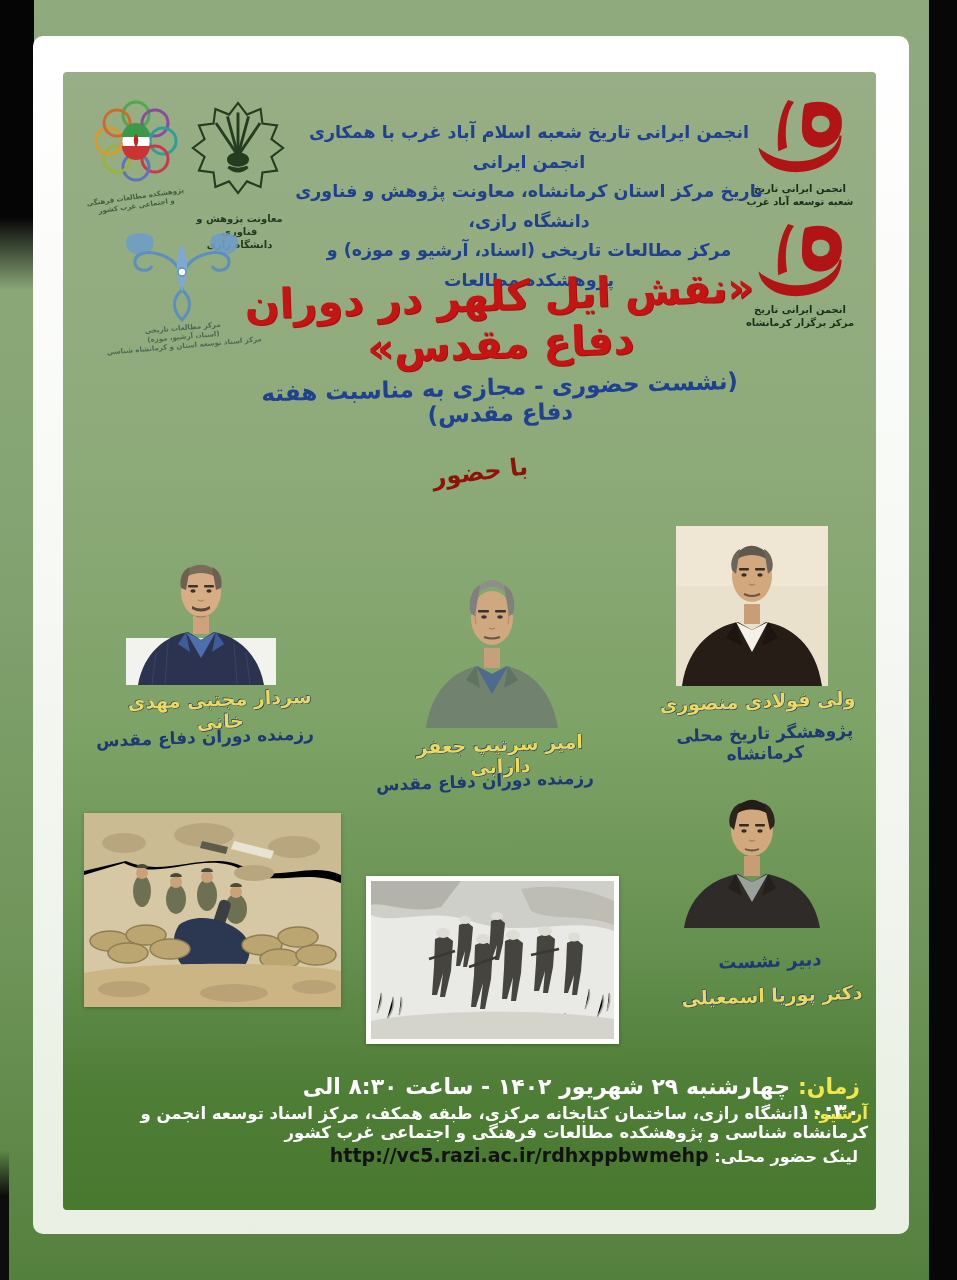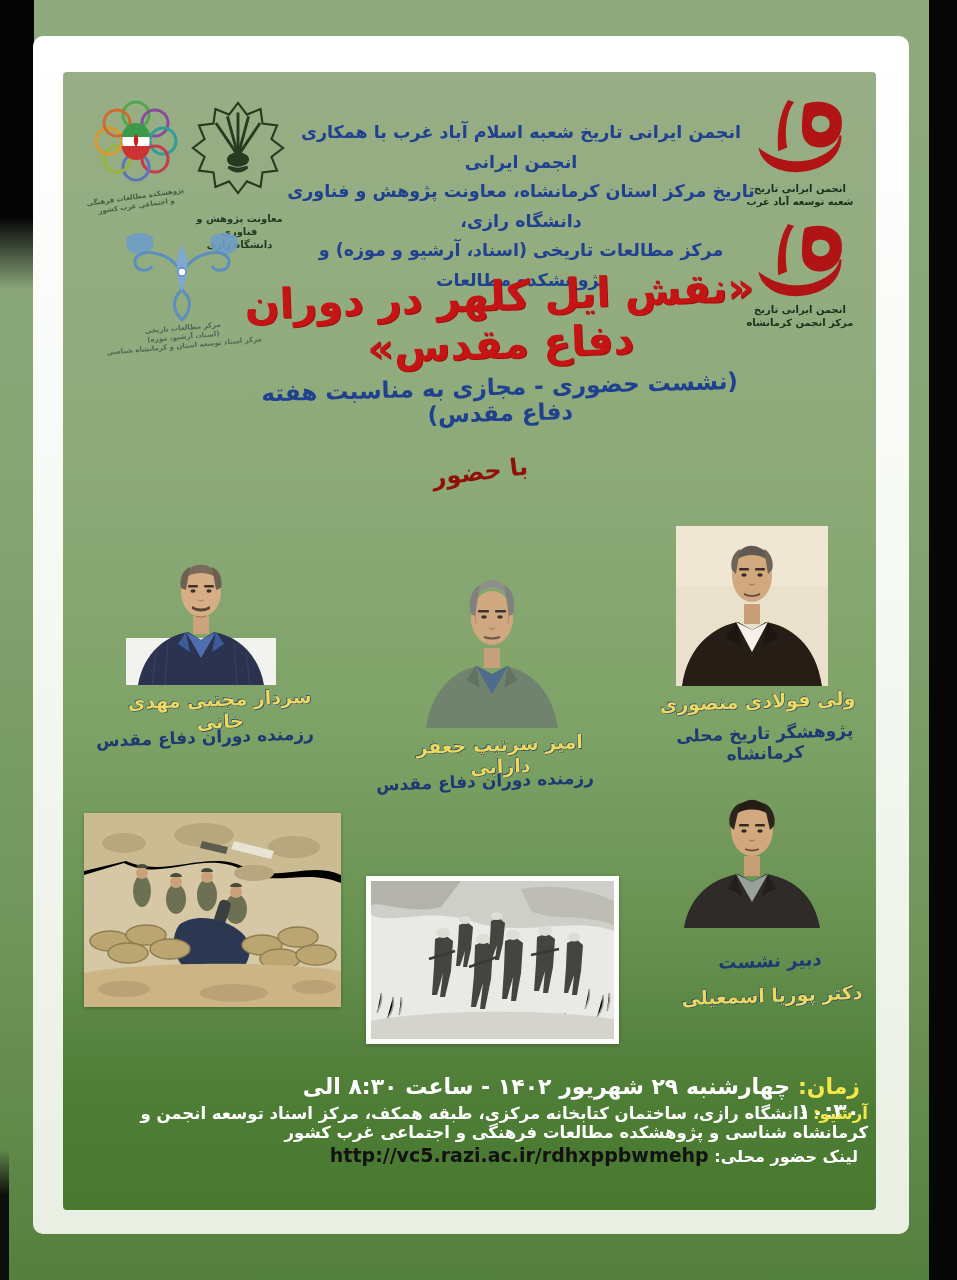--- a/index.html
+++ b/index.html
@@ -9,21 +9,21 @@
   .black-right{position:absolute;top:0;right:0;width:28px;height:1280px;background:#070707;}
   .black-topleft{position:absolute;top:0;left:0;width:34px;height:290px;
                  background:linear-gradient(180deg,#050505 0%,#050505 75%,rgba(5,5,5,0) 100%);}
   .black-bottomleft{position:absolute;left:0;top:1150px;width:9px;height:130px;
                  background:linear-gradient(180deg,rgba(5,5,5,0) 0%,#0d0d0d 35%);}
   .frame-white{position:absolute;left:33px;top:36px;width:876px;height:1198px;border-radius:10px;
                background:linear-gradient(180deg,#ffffff 0%,#f4f7f1 55%,#e9efe2 100%);}
   .poster{position:absolute;left:63px;top:72px;width:813px;height:1138px;border-radius:4px;
           background:linear-gradient(180deg,#98ae86 0%,#8daa79 35%,#7da266 58%,#679151 76%,#4e7d36 90%,#49782f 100%);}
   .t{position:absolute;direction:rtl;font-weight:bold;text-align:center;}
-  .intro{left:282px;top:118px;width:478px;color:#20418f;font-size:17.5px;line-height:29.5px;}
+  .intro{left:290px;top:118px;width:478px;color:#20418f;font-size:17.5px;line-height:29.5px;}
   .title{left:225px;top:272px;width:550px;color:#c41414;font-size:41px;transform:rotate(-2deg);
          text-shadow:1px 1px 0 #a30f0f;letter-spacing:-1px;}
   .subtitle{left:250px;top:374px;width:500px;color:#20418f;font-size:23px;transform:rotate(-1.5deg);}
   .bahozur{left:410px;top:458px;width:140px;color:#8e1208;font-size:24px;transform:rotate(-7deg);}
   .sp-name{color:#ecd95e;font-size:19px;transform:rotate(-2deg);
            text-shadow:0.6px 0.6px 0 #25406b,-0.6px -0.6px 0 #25406b;}
   .sp-role{color:#1d3a72;font-size:17px;transform:rotate(-2deg);}
   .cap{position:absolute;direction:rtl;text-align:center;font-weight:bold;color:#203b22;}
   .cap-tiny{font-size:7px;line-height:9px;color:#41603f;}
   .cap-sm{font-size:10px;line-height:13px;}
@@ -114,21 +114,21 @@
   </div>
 
   <svg style="position:absolute;left:748px;top:222px;" width="104" height="84" viewBox="0 0 100 85">
     <path d="M38,2 C30,14 26,34 28,54 L37,50 C34,34 36,14 44,4 Z" fill="#b01414"></path>
     <path d="M55,6 C72,0 90,6 92,20 C94,35 88,48 72,50 C60,51 52,44 52,32 C52,20 53,10 55,6 Z" fill="#b01414"></path>
     <path d="M64,20 C70,16 80,18 80,26 C80,34 70,37 65,33 C61,30 61,24 64,20 Z" fill="#93ab81"></path>
     <path d="M92,38 C92,62 70,76 42,75 C24,74 10,64 8,50 C24,64 50,68 68,60 C80,55 88,48 90,38 Z" fill="#b01414"></path>
   </svg>
   <div class="cap cap-sm" style="left:740px;top:303px;width:120px;color:#17301b;">
     <div>انجمن ایرانی تاریخ</div>
-    <div>مرکز انجمن کرمانشاه</div>
+    <div>مرکز برگزار کرمانشاه</div>
   </div>
 
   <div class="t intro">
     <div>انجمن ایرانی تاریخ شعبه اسلام آباد غرب با همکاری انجمن ایرانی</div>
     <div>تاریخ مرکز استان کرمانشاه، معاونت پژوهش و فناوری دانشگاه رازی،</div>
     <div>مرکز مطالعات تاریخی (اسناد، آرشیو و موزه) و پژوهشکده مطالعات</div>
   </div>
 
   <div class="t title">«نقش ایل کلهر در دوران دفاع مقدس»</div>
   <div class="t subtitle">(نشست حضوری - مجازی به مناسبت هفته دفاع مقدس)</div>

